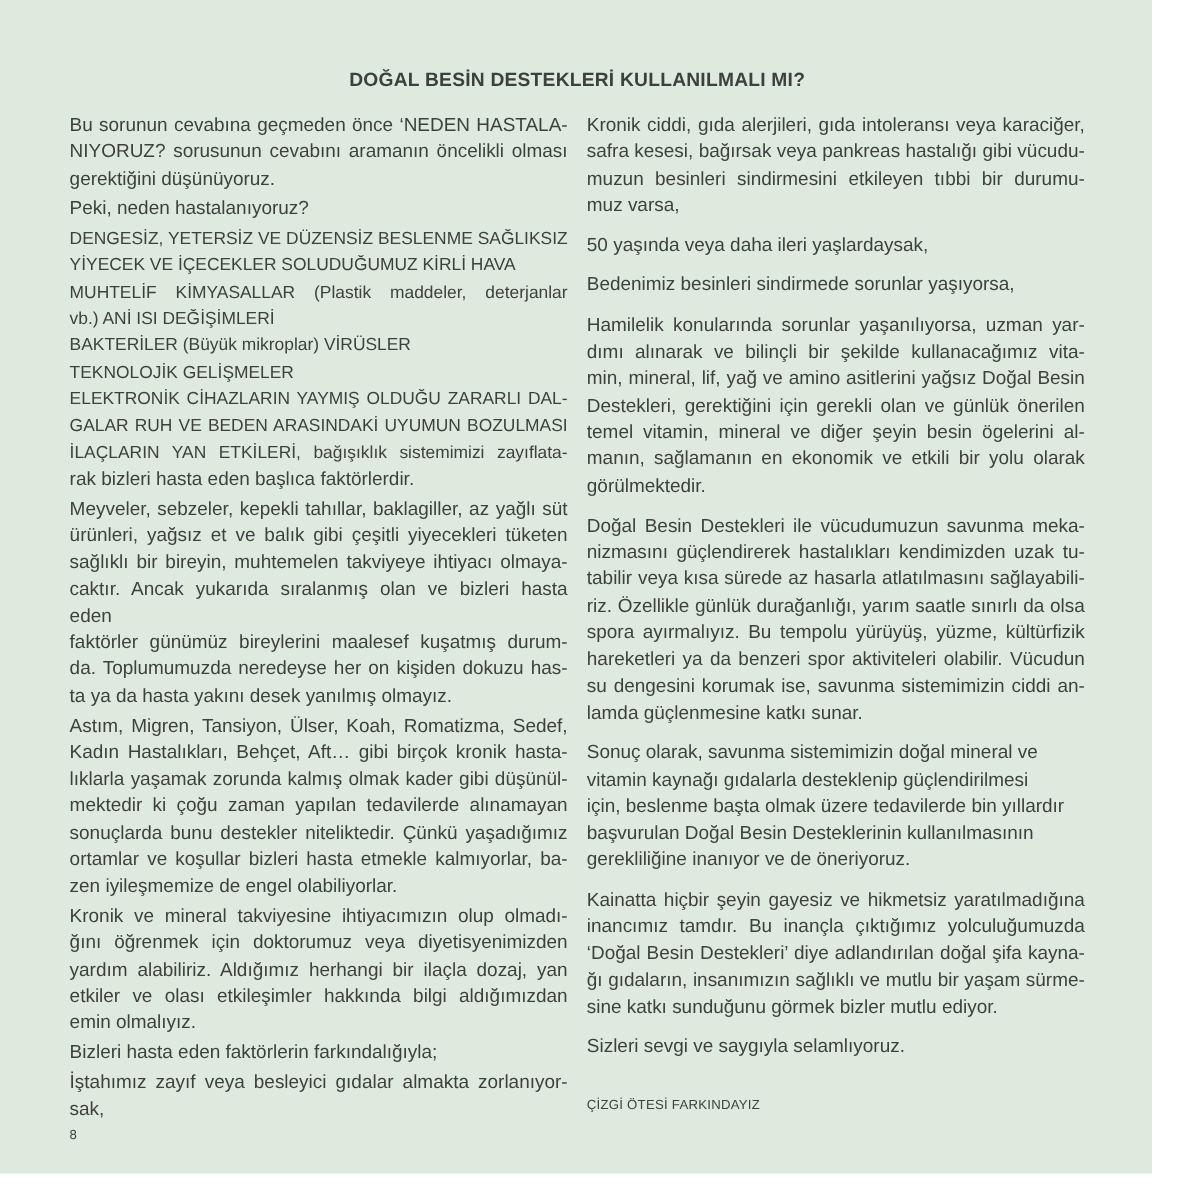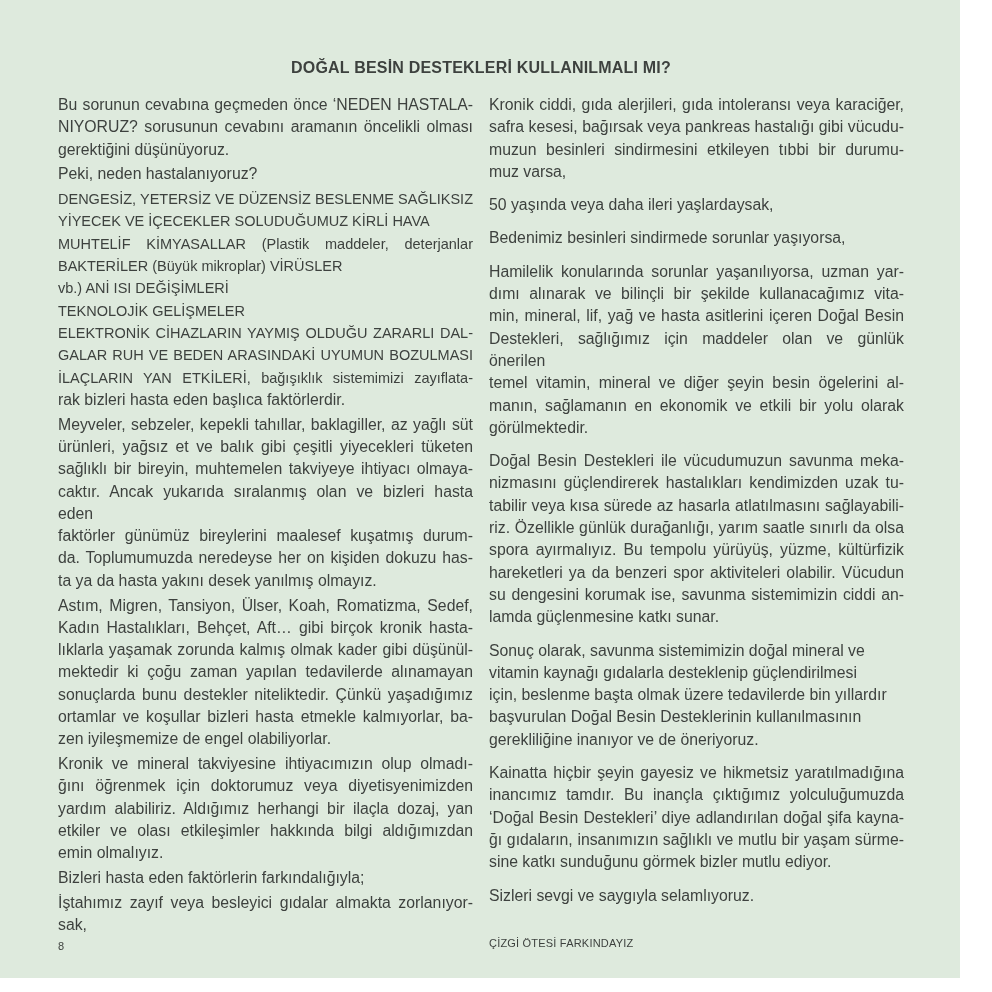--- a/index.html
+++ b/index.html
@@ -72,22 +72,22 @@
             <div class="line j">NIYORUZ? sorusunun cevabını aramanın öncelikli olması</div>
             <div class="line">gerektiğini düşünüyoruz.</div>
           </div>
           <div class="para">
             <div class="line">Peki, neden hastalanıyoruz?</div>
           </div>
           <div class="para">
             <div class="line j caps">DENGESİZ, YETERSİZ VE DÜZENSİZ BESLENME SAĞLIKSIZ</div>
             <div class="line caps">YİYECEK VE İÇECEKLER SOLUDUĞUMUZ KİRLİ HAVA</div>
             <div class="line j caps">MUHTELİF KİMYASALLAR (Plastik maddeler, deterjanlar</div>
+            <div class="line caps">vb.) ANİ ISI DEĞİŞİMLERİ</div>
             <div class="line caps">BAKTERİLER (Büyük mikroplar) VİRÜSLER</div>
-            <div class="line caps">vb.) ANİ ISI DEĞİŞİMLERİ</div>
             <div class="line caps">TEKNOLOJİK GELİŞMELER</div>
             <div class="line j caps">ELEKTRONİK CİHAZLARIN YAYMIŞ OLDUĞU ZARARLI DAL-</div>
             <div class="line j caps">GALAR RUH VE BEDEN ARASINDAKİ UYUMUN BOZULMASI</div>
             <div class="line j caps">İLAÇLARIN YAN ETKİLERİ, bağışıklık sistemimizi zayıflata-</div>
             <div class="line">rak bizleri hasta eden başlıca faktörlerdir.</div>
           </div>
           <div class="para">
             <div class="line j">Meyveler, sebzeler, kepekli tahıllar, baklagiller, az yağlı süt</div>
             <div class="line j">ürünleri, yağsız et ve balık gibi çeşitli yiyecekleri tüketen</div>
             <div class="line j">sağlıklı bir bireyin, muhtemelen takviyeye ihtiyacı olmaya-</div>
@@ -131,22 +131,22 @@
           </div>
           <div class="para">
             <div class="line">50 yaşında veya daha ileri yaşlardaysak,</div>
           </div>
           <div class="para">
             <div class="line">Bedenimiz besinleri sindirmede sorunlar yaşıyorsa,</div>
           </div>
           <div class="para">
             <div class="line j">Hamilelik konularında sorunlar yaşanılıyorsa, uzman yar-</div>
             <div class="line j">dımı alınarak ve bilinçli bir şekilde kullanacağımız vita-</div>
-            <div class="line j">min, mineral, lif, yağ ve hasta asitlerini içeren Doğal Besin</div>
-            <div class="line j">Destekleri, sağlığımız için maddeler olan ve günlük önerilen</div>
+            <div class="line j">min, mineral, lif, yağ ve amino asitlerini yağsız Doğal Besin</div>
+            <div class="line j">Destekleri, gerektiğini için gerekli olan ve günlük önerilen</div>
             <div class="line j">temel vitamin, mineral ve diğer şeyin besin ögelerini al-</div>
             <div class="line j">manın, sağlamanın en ekonomik ve etkili bir yolu olarak</div>
             <div class="line">görülmektedir.</div>
           </div>
           <div class="para">
             <div class="line j">Doğal Besin Destekleri ile vücudumuzun savunma meka-</div>
             <div class="line j">nizmasını güçlendirerek hastalıkları kendimizden uzak tu-</div>
             <div class="line j">tabilir veya kısa sürede az hasarla atlatılmasını sağlayabili-</div>
             <div class="line j">riz. Özellikle günlük durağanlığı, yarım saatle sınırlı da olsa</div>
             <div class="line j">spora ayırmalıyız. Bu tempolu yürüyüş, yüzme, kültürfizik</div>

